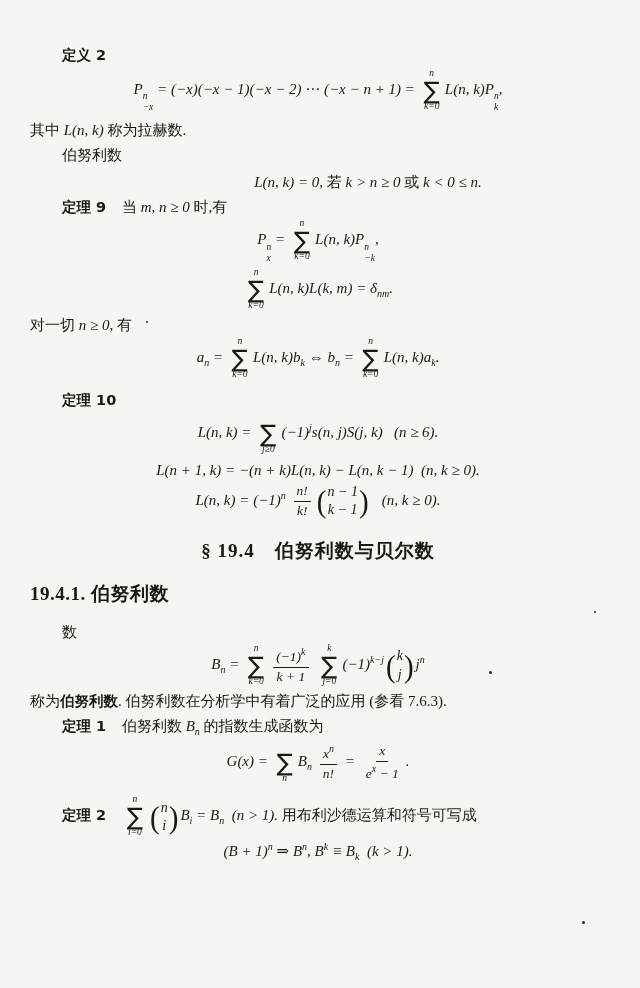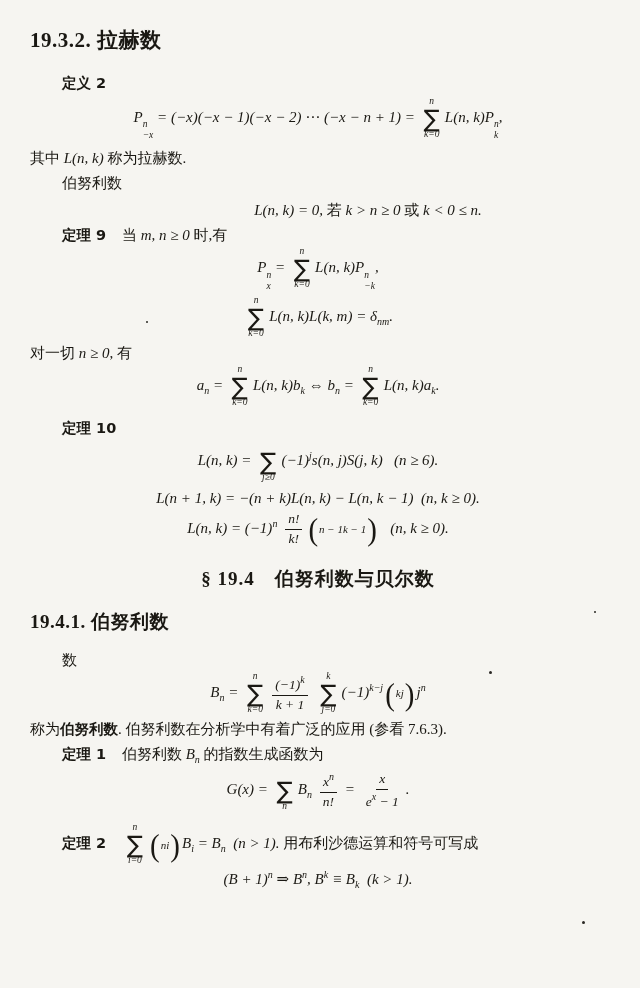--- a/index.html
+++ b/index.html
@@ -36,34 +36,33 @@
   .m-sum-top { font-size:9.5px; min-height:11px; }
   .m-sigma { font-size:24px; font-style:normal; line-height:0.92;
              font-family:"DejaVu Sans",sans-serif; }
   .m-sum-bot { font-size:9.5px; min-height:11px; }
   .m-frac { display:inline-flex; flex-direction:column; align-items:center;
             vertical-align:middle; margin:0 4px; font-size:13.5px; line-height:1.25; }
   .m-num { border-bottom:1.2px solid currentColor; padding:0 3px 1px; }
   .m-den { padding:1px 3px 0; }
   .m-binom { display:inline-flex; align-items:center; vertical-align:middle; margin:0 2px; }
   .m-paren { font-size:29px; font-style:normal; font-weight:400; line-height:0.9; transform:scaleY(1.08); }
-  .m-bcol { display:inline-flex; flex-direction:row; align-items:center;
-            font-size:11px; line-height:1.3; margin:0 1px; font-style:italic; }
+  .m-bcol { display:inline-flex; flex-direction:column; align-items:center;
+            font-size:14px; line-height:1.3; margin:0 1px; font-style:italic; }
   .mt4{margin-top:4px;} .mt6{margin-top:6px;} .mt10{margin-top:10px;} .mt16{margin-top:16px;} .mt20{margin-top:20px;}
   .page-number { position:absolute; left:36px; top:984px; font-weight:700;
                  font-size:13px; letter-spacing:2px; }
   .speck { position:absolute; width:3px; height:3px; background:#2a2824; border-radius:50%; }
 </style>
 </head>
 <body>
 
 <div class="page">
   <div class="content">
 
-    <h1 class="h-sub">19.3.2. 拉赫数</h1>
 
     <div class="line ind1 mt20">
       <span class="thm">定义 2</span>
     </div>
 
     <div class="fml mt4"><span class="m-it">P</span><span class="m-ss"><span class="m-ss-top">n</span><span class="m-ss-bot">−x</span></span><span class="m-it"> = (−x)(−x − 1)(−x − 2) ⋯ (−x − n + 1) = </span><span class="m-sum"><span class="m-sum-top">n</span><span class="m-sigma">∑</span><span class="m-sum-bot">k=0</span></span><span class="m-it">L(n, k)P</span><span class="m-ss"><span class="m-ss-top">n</span><span class="m-ss-bot">k</span></span><span class="m-it">,</span></div>
 
     <div class="line"><span class="m-rm">其中 </span><span class="m-it">L(n, k)</span><span class="m-rm"> 称为拉赫数.</span></div>
 
     <div class="line ind1 mt6">伯努利数</div>

